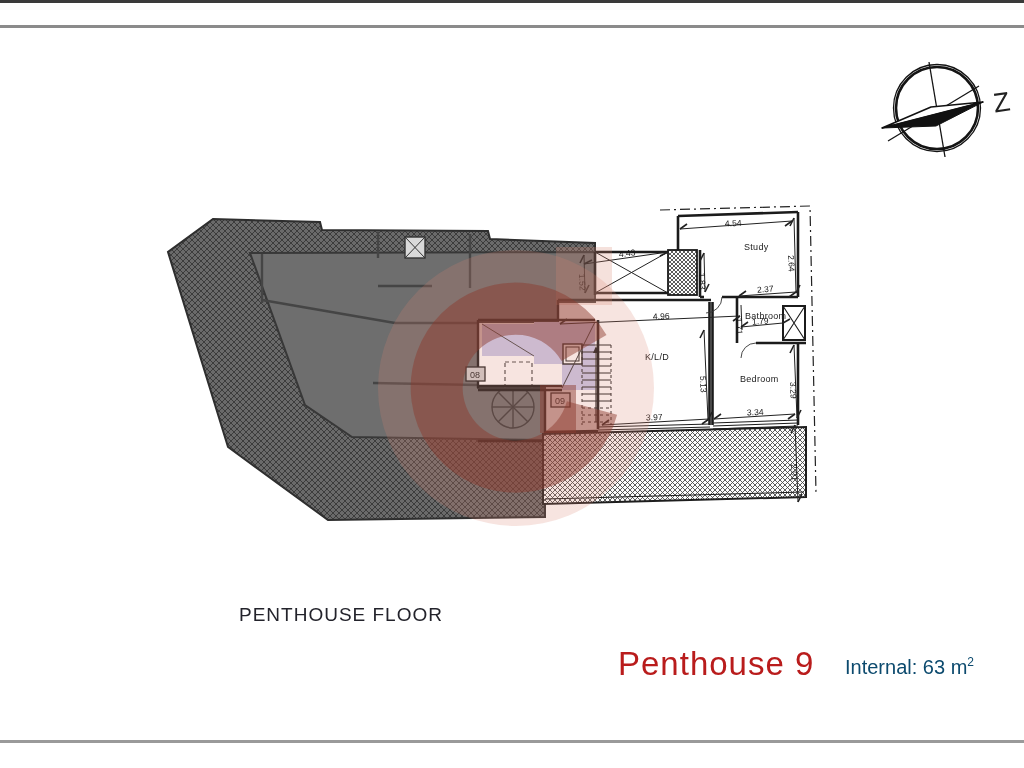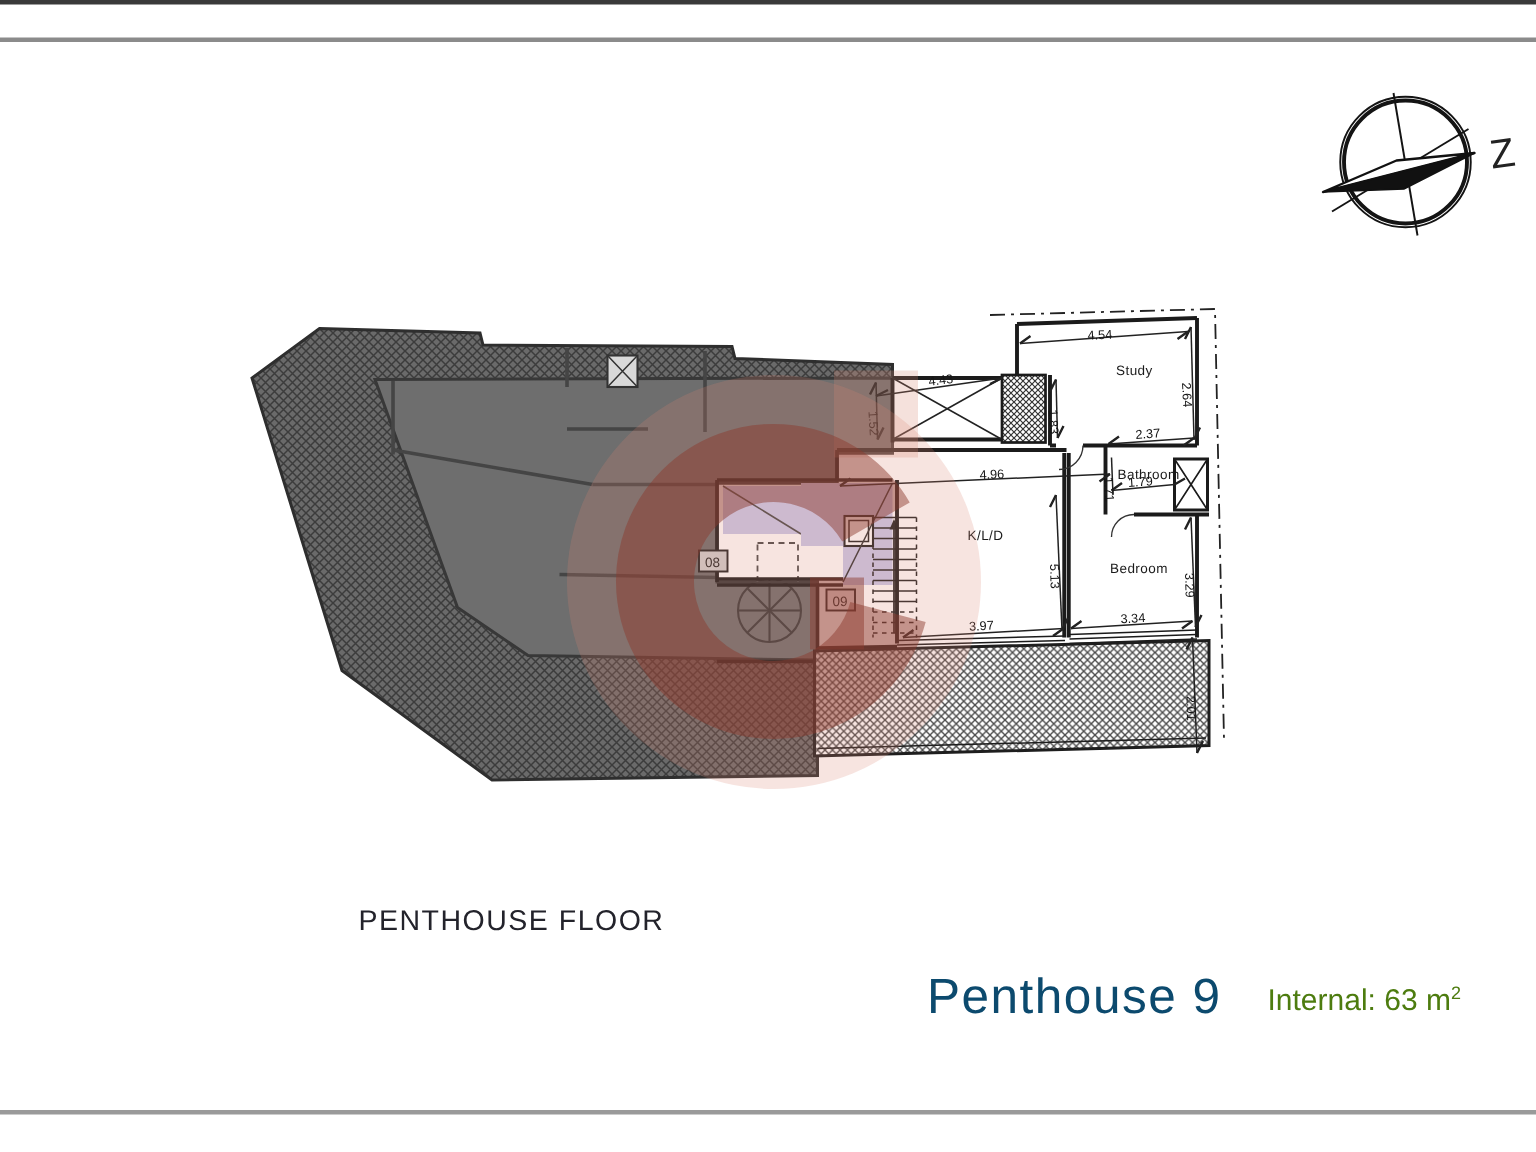--- a/index.html
+++ b/index.html
@@ -2,22 +2,22 @@
 <html><head>
 <meta charset="utf-8">
 <style>
   html,body{margin:0;padding:0;background:#ffffff;}
   #page{position:relative;width:1024px;height:768px;background:#ffffff;overflow:hidden;
         font-family:"Liberation Sans",sans-serif;color:#1c1c24;}
   .topbar{position:absolute;left:0;top:0;width:1024px;height:3px;background:#3a3a3a;}
   .rule-top{position:absolute;left:0;top:25px;width:1024px;height:3px;background:#8b8b8b;}
   .rule-bottom{position:absolute;left:0;top:740px;width:1024px;height:3px;background:#9a9a9a;}
   #floor-label{position:absolute;left:239px;top:576px;font-size:19px;letter-spacing:1px;color:#23232b;margin-top:28px;}
-  #unit-title{position:absolute;left:618px;top:645px;font-size:33px;color:#0c4a6e;letter-spacing:1px;}
-  #areas{position:absolute;left:845px;top:648px;font-size:20px;color:#4d7c0f;line-height:28px;}
+  #unit-title{position:absolute;left:618px;top:645px;font-size:33px;color:#b91c1c;letter-spacing:1px;}
+  #areas{position:absolute;left:845px;top:648px;font-size:20px;color:#0c4a6e;line-height:28px;}
   #areas sup{font-size:12px;}
   svg text{font-family:"Liberation Sans",sans-serif;}
   .dim{font-size:8.5px;fill:#151515;}
   .room{font-size:9px;fill:#1a1a1a;letter-spacing:.3px;}
   .ubox{font-size:9px;fill:#222;}
 </style>
 </head>
 <body>
 
 <div id="page">

